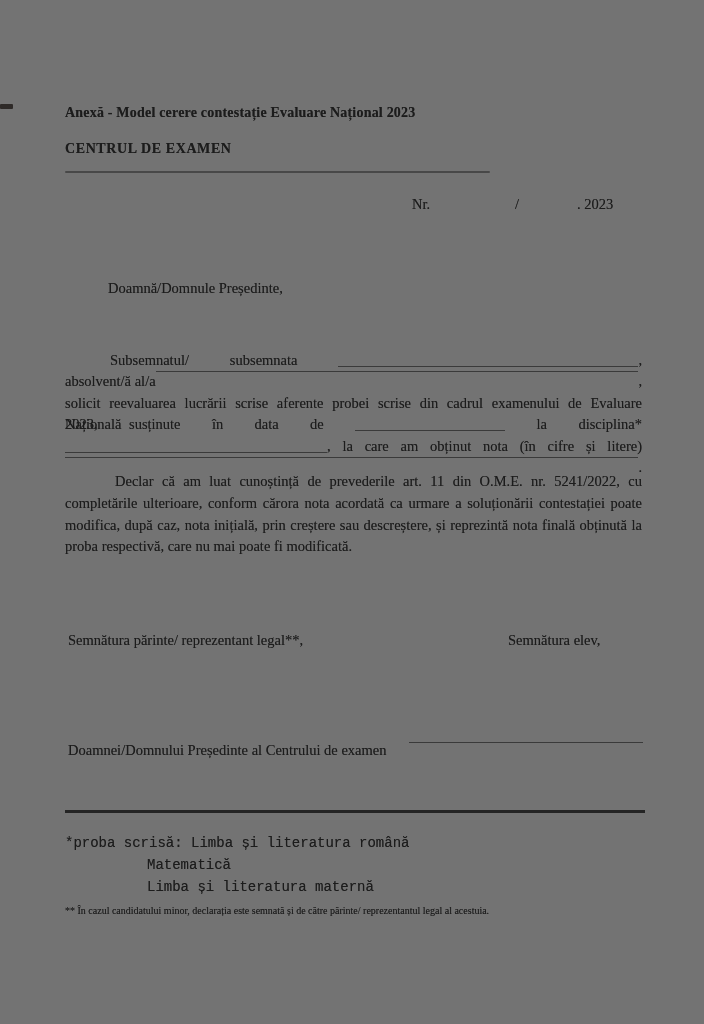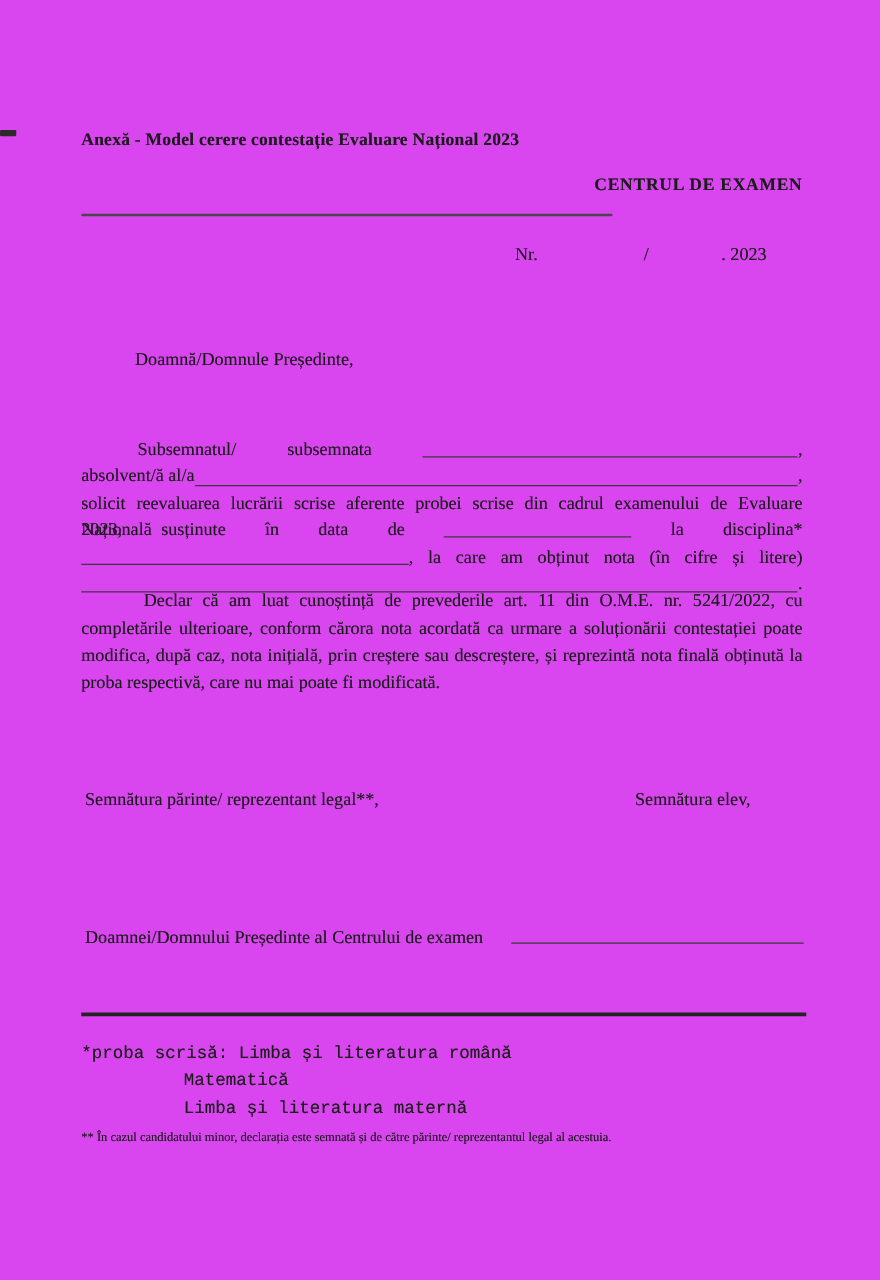--- a/index.html
+++ b/index.html
@@ -1,27 +1,27 @@
 <!DOCTYPE html>
 <html><head>
 <meta charset="utf-8">
 <style>
   html,body{margin:0;padding:0;background:#ffffff;}
   .page{
-    position:relative;width:704px;height:1024px;background:#d946ef;
+    position:relative;width:704px;height:1024px;background:#737373;
     font-family:"Liberation Serif", serif;color:#1c1c1c;font-size:14.5px;
     overflow:hidden;text-shadow:0 0 .5px rgba(25,25,25,.55);
   }
   .abs{position:absolute;left:65px;right:62px;}
   .bold{font-weight:700;}
   .title{font-size:14px;font-weight:700;letter-spacing:.2px;}
-  .center-label{font-size:14px;font-weight:700;letter-spacing:.6px;text-align:right;}
+  .center-label{font-size:14px;font-weight:700;letter-spacing:.6px;}
   .line{line-height:21.4px;height:21.4px;white-space:nowrap;}
   .jlast{text-align:justify;text-align-last:justify;white-space:normal;}
-  .flexline{display:flex;align-items:flex-end;}
+  .flexline{display:flex;align-items:flex-start;}
   .blank{display:inline-block;height:12px;border-bottom:1.6px solid #3a3a3a;margin-bottom:-2px;}
   .blankgrow{flex:1;height:0;border-bottom:1.6px solid #3a3a3a;margin-bottom:4px;}
   .rule-thin{position:absolute;left:65px;width:425px;height:2px;background:#484848;border-radius:1px;}
   .rule-thick{position:absolute;left:65px;right:59px;height:2.5px;background:#242424;}
   .artifact{position:absolute;left:0;top:104px;width:13px;height:5px;background:#2e2a28;border-radius:1px;}
   .nr-item{position:absolute;font-weight:400;}
   .decl{text-align:justify;text-indent:50px;line-height:21.8px;white-space:normal;}
   .foot{font-size:14px;line-height:22px;font-family:Liberation Mono, monospace;}
   .foot-indent{padding-left:82px;}
   .minor{font-size:10px;line-height:21.5px;width:581px;white-space:normal;}

